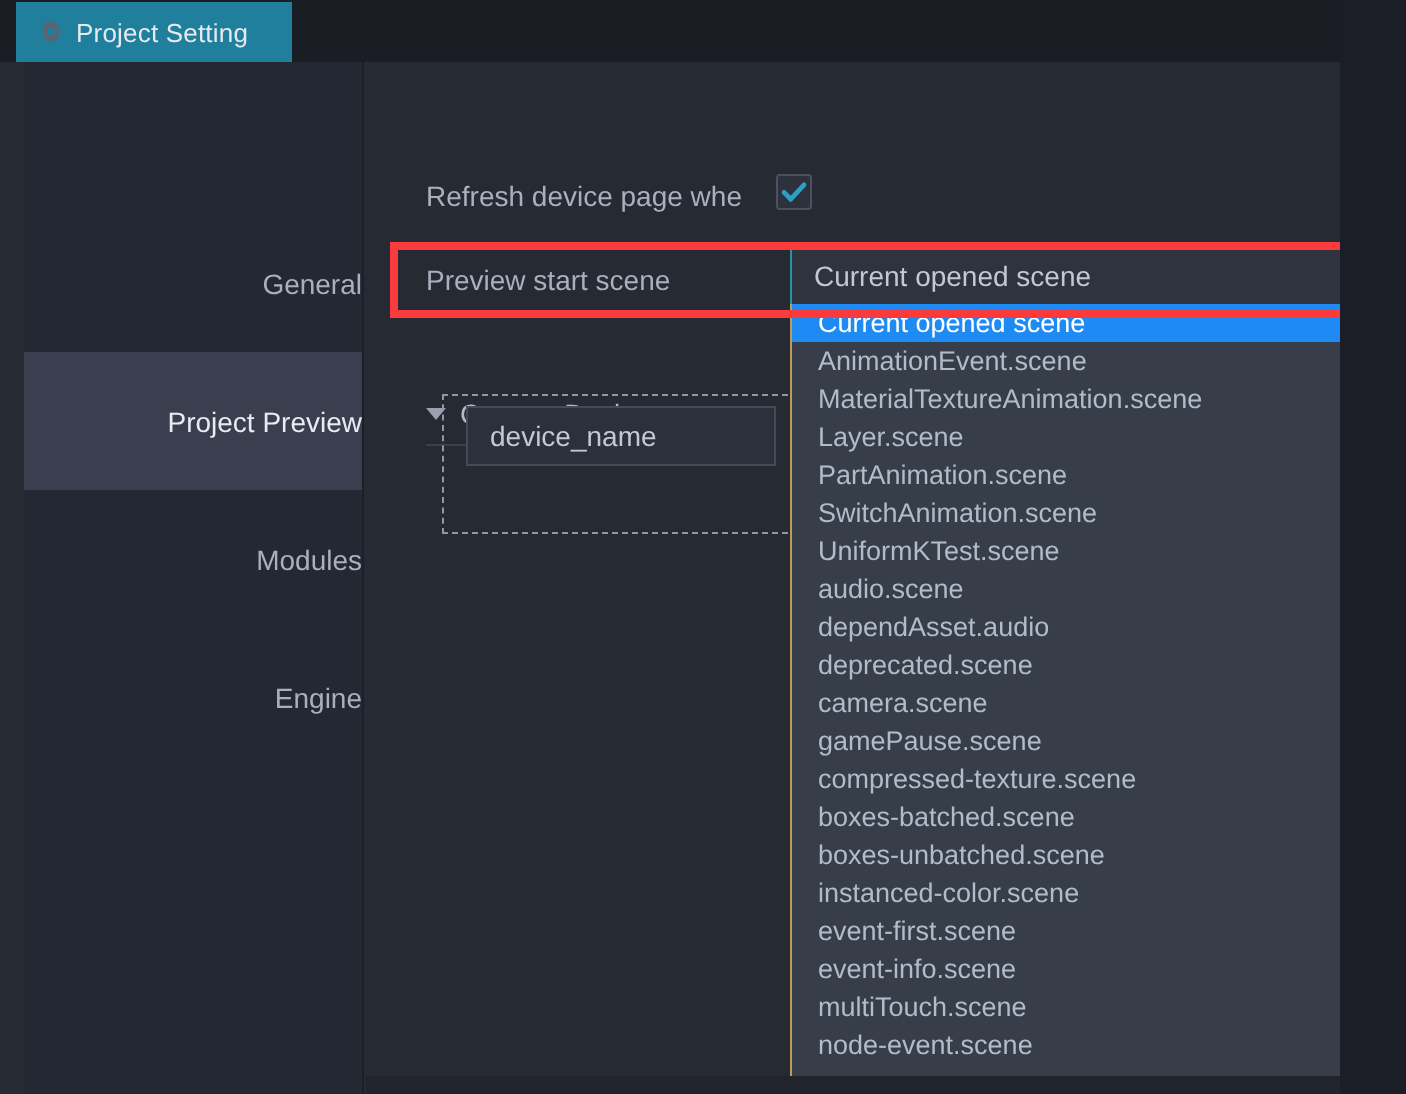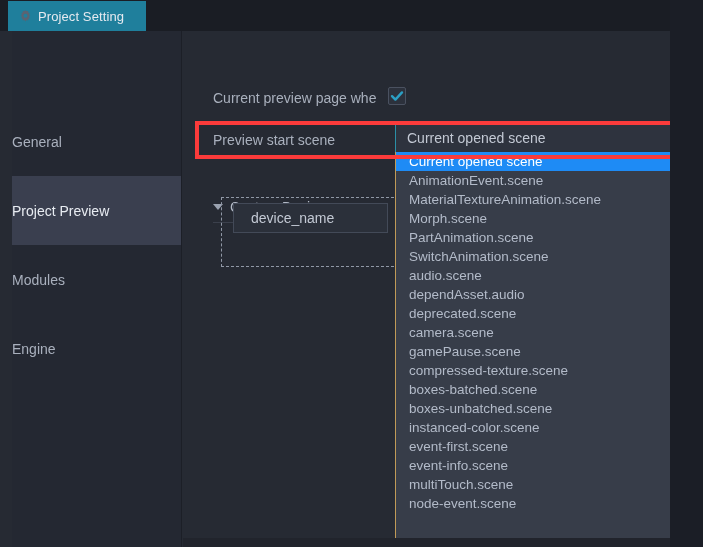--- a/index.html
+++ b/index.html
@@ -44,21 +44,21 @@
     background:#262a33;
   }
 
   
   .sidebar {
     position:absolute; left:12px; top:31px; width:170px; height:516px;
     background:#242832;
     border-right:1px solid #1c1f27;
   }
   .nav-item {
-    height:69px; display:flex; align-items:center; justify-content:flex-start;
+    height:69px; display:flex; align-items:center; justify-content:flex-end;
     font-size:14px; color:#a9b0bd; user-select:none;
   }
   .nav-item.selected {
     background:#3a3f4f; color:#e8ecf2;
   }
   .nav-spacer-top { height:76px; }
 
   
   .content {
     position:absolute; left:183px; top:31px; width:520px; height:516px;
@@ -112,21 +112,21 @@
     position:absolute; left:30px; top:191px; width:175px; height:1px;
     background:#3b404c;
   }
   .cd-dashbox {
     position:absolute; left:38px; top:166px; width:178px; height:70px;
     border:1px dashed #9098a6;
   }
   .device-input {
     position:absolute; left:50px; top:172px; width:155px; height:30px;
     background:#2b303a; border:1px solid #434a58;
-    display:flex; align-items:center; padding-left:17px;
+    display:flex; align-items:center; padding-left:11px;
   }
   .device-input span { font-size:14px; color:#c3c9d4; }
 
   
   .dropdown {
     position:absolute; left:395px; top:152px; width:299px; height:386px;
     background:#373d49;
     border-left:1px solid #c09a57;
     overflow:hidden;
     z-index:40;
@@ -231,21 +231,21 @@
       <span>Modules</span>
     </div>
     <div class="nav-item">
       <span>Engine</span>
     </div>
   </div>
 
   <div class="content">
 
     <div class="form-row row-refresh">
-      <span class="field-label">Current preview page whe</span>
+      <span class="field-label">Refresh device page whe</span>
     </div>
     <div class="chk-wrap">
       <div class="chk">
         <svg width="14" height="14" viewBox="0 0 14 14">
           <path d="M2 7.2 L5.4 10.6 L12 3.4" stroke="#2b9fc4" stroke-width="2.4" fill="none" stroke-linecap="round" stroke-linejoin="round"></path>
         </svg>
       </div>
     </div>
 
     <div class="form-row row-select-label">
@@ -270,23 +270,24 @@
 
   </div>
 
   <div class="bottom-strip"></div>
 
   <div class="dropdown">
     <div class="dd-list">
         <div class="dd-item highlighted">Current opened scene</div>
         <div class="dd-item">AnimationEvent.scene</div>
         <div class="dd-item">MaterialTextureAnimation.scene</div>
-        <div class="dd-item">Morph.scene</div>
+        <div class="dd-item">Layer.scene</div>
         <div class="dd-item">PartAnimation.scene</div>
         <div class="dd-item">SwitchAnimation.scene</div>
+        <div class="dd-item">UniformKTest.scene</div>
         <div class="dd-item">audio.scene</div>
         <div class="dd-item">dependAsset.audio</div>
         <div class="dd-item">deprecated.scene</div>
         <div class="dd-item">camera.scene</div>
         <div class="dd-item">gamePause.scene</div>
         <div class="dd-item">compressed-texture.scene</div>
         <div class="dd-item">boxes-batched.scene</div>
         <div class="dd-item">boxes-unbatched.scene</div>
         <div class="dd-item">instanced-color.scene</div>
         <div class="dd-item">event-first.scene</div>

